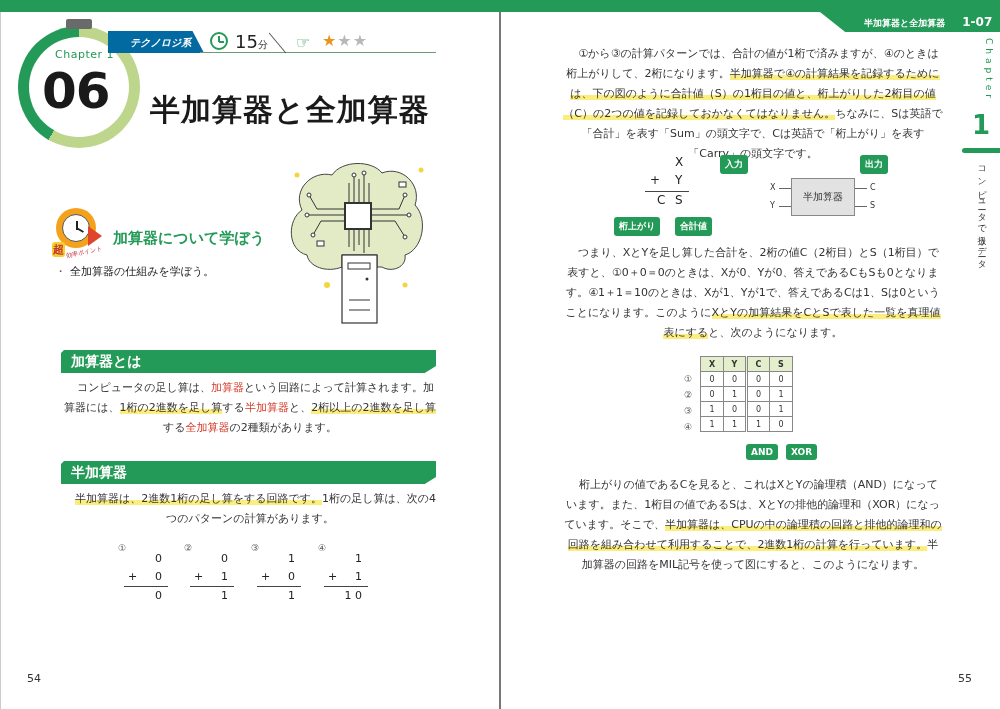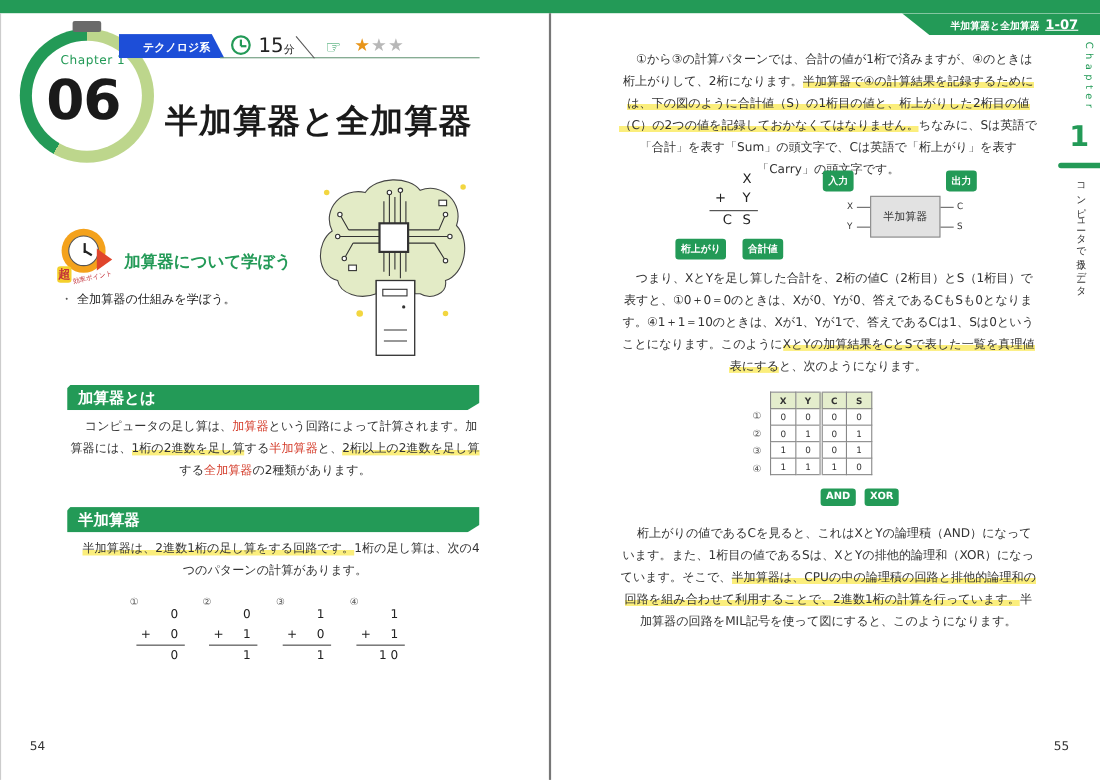--- a/index.html
+++ b/index.html
@@ -11,22 +11,22 @@
   .page-left-edge { position: absolute; left: 0; top: 12px; width: 1px; height: 697px; background: #ccc; }
 
   
   .chapter-ring { position: absolute; left: 18px; top: 26px; width: 122px; height: 122px; border-radius: 50%;
     background: conic-gradient(#bdd68c 0deg 210deg, #239a57 210deg 360deg); }
   .chapter-ring-inner { position: absolute; left: 11px; top: 11px; width: 100px; height: 100px; border-radius: 50%; background: #fff; }
   .ring-tab { position: absolute; left: 66px; top: 19px; width: 26px; height: 10px; background: #6a6a6a; border-radius: 2px; }
   .chapter-label { position: absolute; left: 55px; top: 48px; font-size: 11px; color: #239a57; letter-spacing: 0.5px; }
   .chapter-num { position: absolute; left: 42px; top: 62px; font-size: 50px; font-weight: bold; color: #1a1a1a; letter-spacing: -1px; }
 
-  .cat-tab { position: absolute; left: 108px; top: 31px; width: 96px; height: 22px; background: #1d4ed8;
-    clip-path: polygon(0 0, 88% 0, 100% 100%, 0 100%); color: #fff; font-size: 10px; font-weight: bold; padding: 5px 0 0 22px; }
+  .cat-tab { position: absolute; left: 108px; top: 31px; width: 96px; height: 22px; background: #0369a1;
+    clip-path: polygon(0 0, 88% 0, 100% 100%, 0 100%); color: #fff; font-size: 10px; font-weight: bold; padding: 5px 0 0 22px; font-style: italic; }
   .meta-line { position: absolute; left: 200px; top: 52px; width: 236px; height: 1px; background: #6a9a7a; }
   .clock-icon { position: absolute; left: 210px; top: 32px; width: 18px; height: 18px; border: 2px solid #239a57; border-radius: 50%; }
   .clock-icon::before { content: ""; position: absolute; left: 6px; top: 2px; width: 2px; height: 6px; background: #239a57; }
   .clock-icon::after { content: ""; position: absolute; left: 7px; top: 7px; width: 5px; height: 2px; background: #239a57; }
   .time-val { position: absolute; left: 235px; top: 31px; font-size: 18px; color: #222; }
   .time-unit { position: absolute; left: 258px; top: 38px; font-size: 10px; color: #222; }
   .slash { position: absolute; left: 277px; top: 30px; width: 1px; height: 26px; background: #555; transform: rotate(-40deg); }
   .hand-icon { position: absolute; left: 296px; top: 33px; font-size: 16px; color: #239a57; }
   .stars { position: absolute; left: 322px; top: 31px; font-size: 16px; letter-spacing: 1px; }
   .star-on { color: #e8951a; } .star-off { color: #b8b8b8; }
@@ -62,21 +62,21 @@
   .sum .plus { position: absolute; left: 10px; top: 27px; }
   .sum .b { position: absolute; right: 6px; top: 27px; }
   .sum .line { position: absolute; left: 6px; top: 43px; width: 44px; height: 1px; background: #444; }
   .sum .r { position: absolute; right: 6px; top: 46px; }
 
   .pagenum { position: absolute; top: 672px; font-size: 11px; color: #333; }
 
   
   .run-head { position: absolute; left: 820px; top: 12px; width: 180px; height: 20px; background: #239a57;
     clip-path: polygon(0 0, 100% 0, 100% 100%, 14% 100%); color: #fff; font-size: 9px; font-weight: bold; padding: 3px 0 0 44px; white-space: nowrap; }
-  .run-head .code { font-size: 12px; margin-left: 5px; text-decoration: underline; }
+  .run-head .code { font-size: 12px; margin-left: 17px; }
 
   .side-chapter { position: absolute; left: 974px; top: 38px; width: 20px; font-size: 9px; color: #239a57; writing-mode: vertical-rl; letter-spacing: 4px; }
   .side-num { position: absolute; left: 972px; top: 110px; font-size: 26px; font-weight: bold; color: #239a57; }
   .side-bar { position: absolute; left: 962px; top: 148px; width: 38px; height: 5px; background: #239a57; border-radius: 3px 0 0 3px; }
   .side-topic { position: absolute; left: 975px; top: 160px; font-size: 9px; color: #333; writing-mode: vertical-rl; letter-spacing: 1px; }
 
   .xy-sum { position: absolute; left: 630px; top: 155px; width: 80px; height: 80px; font-size: 12px; }
   .xy-sum .x { position: absolute; left: 45px; top: 0; }
   .xy-sum .plus { position: absolute; left: 20px; top: 18px; }
   .xy-sum .y { position: absolute; left: 45px; top: 18px; }
@@ -229,21 +229,21 @@
     <span class="x">X</span>
     <span class="plus">+</span>
     <span class="y">Y</span>
     <span class="line"></span>
     <span class="c">C</span>
     <span class="s">S</span>
   </div>
   <div class="tag" style="left:614px; top:217px;">桁上がり</div>
   <div class="tag" style="left:675px; top:217px;">合計値</div>
 
-  <div class="tag" style="left:748px; top:155px;">入力</div>
+  <div class="tag" style="left:720px; top:155px;">入力</div>
   <div class="tag" style="left:860px; top:155px;">出力</div>
   <div class="pin" style="left:770px; top:183px;">X</div>
   <div class="pin" style="left:770px; top:201px;">Y</div>
   <div class="wire" style="left:779px; top:188px; width:12px;"></div>
   <div class="wire" style="left:779px; top:206px; width:12px;"></div>
   <div class="ha-box">半加算器</div>
   <div class="wire" style="left:855px; top:188px; width:12px;"></div>
   <div class="wire" style="left:855px; top:206px; width:12px;"></div>
   <div class="pin" style="left:870px; top:183px;">C</div>
   <div class="pin" style="left:870px; top:201px;">S</div>

